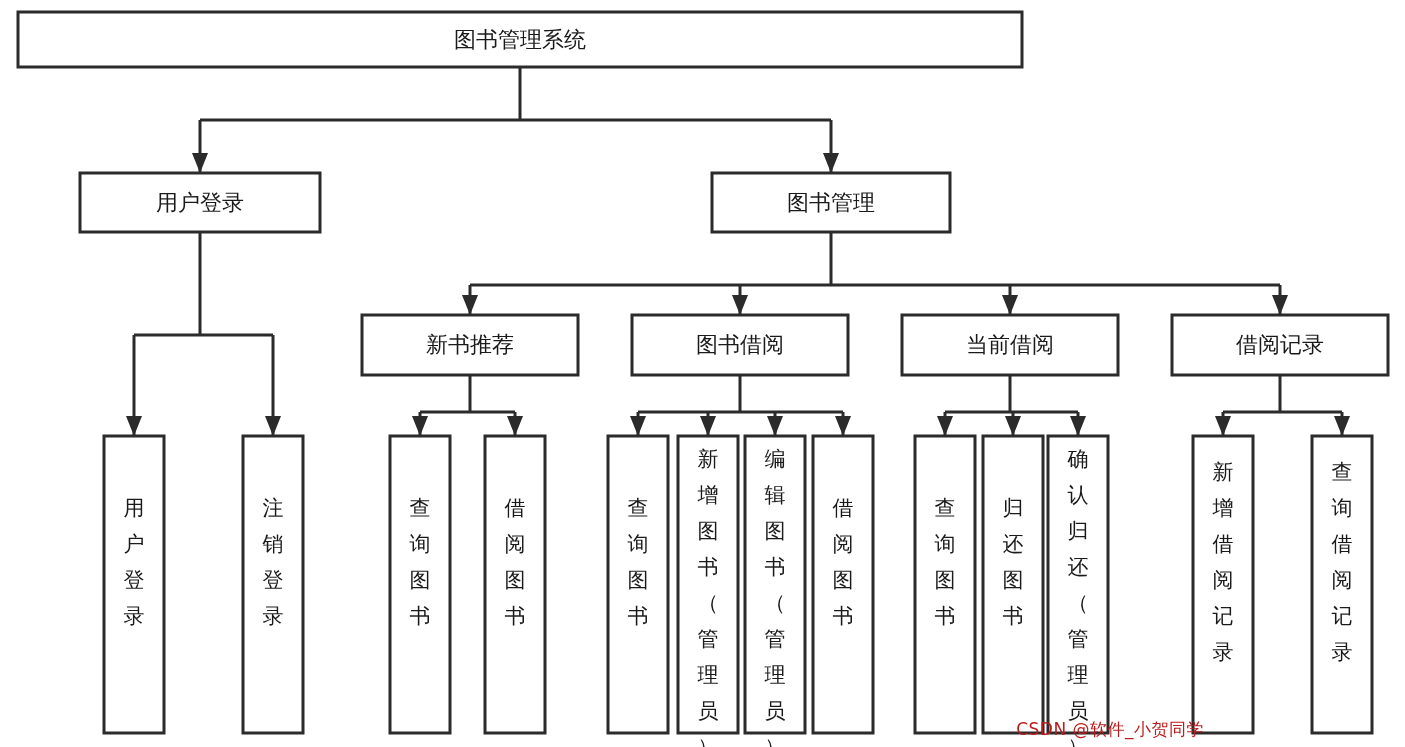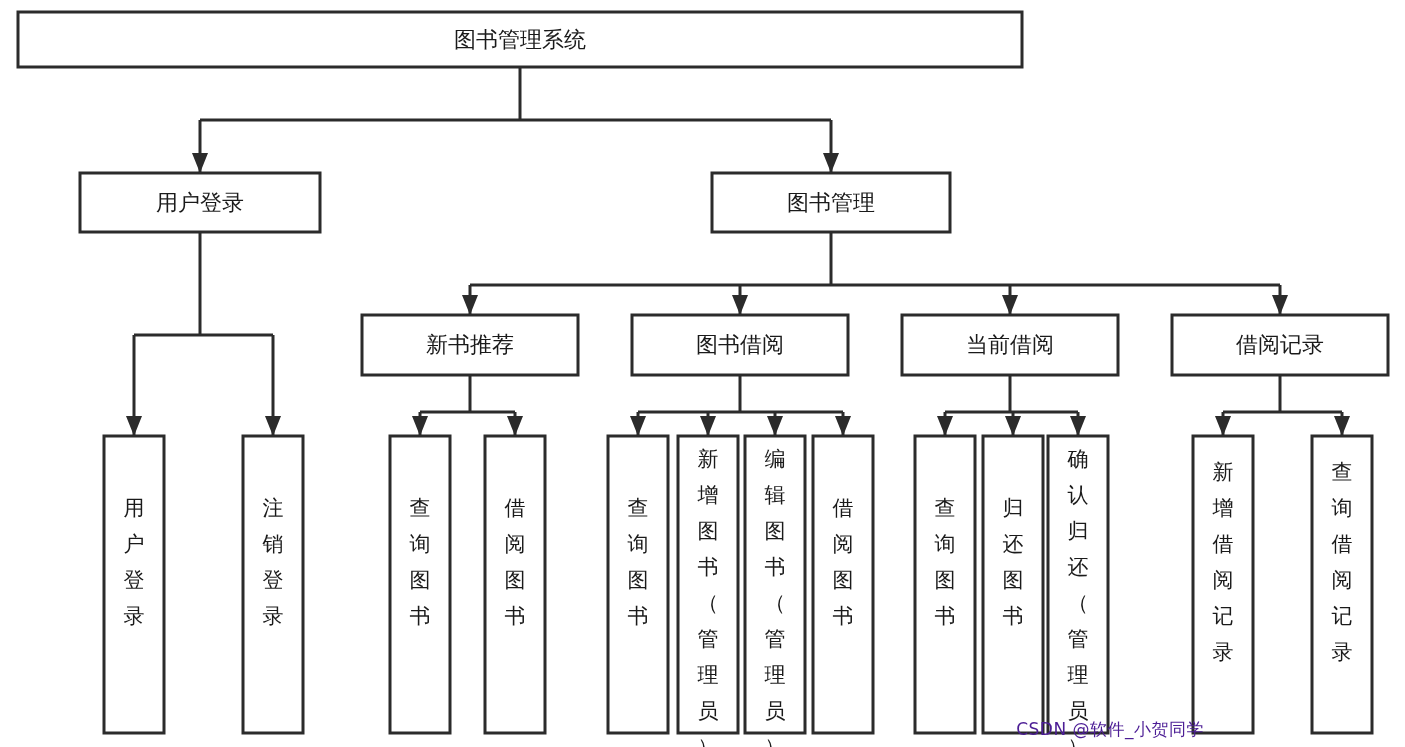--- a/index.html
+++ b/index.html
@@ -7,21 +7,21 @@
        font-family:"DejaVu Sans","Liberation Sans",sans-serif;}
   #diagram-root{position:relative;width:1214px;height:747px;background:#ffffff;}
   svg#tree{position:absolute;left:0;top:0;width:1405px;height:747px;}
   .node-box{fill:#ffffff;stroke:#2b2b2b;stroke-width:3;}
   .edge{stroke:#2b2b2b;stroke-width:3;fill:none;stroke-linecap:butt;}
   .arrowhead{fill:#2b2b2b;stroke:none;}
   .node-label{fill:#1a1a1a;font-family:"DejaVu Sans","Liberation Sans",sans-serif;
               font-size:22px;text-anchor:middle;dominant-baseline:middle;}
   .leaf-label{fill:#1a1a1a;font-family:"DejaVu Sans","Liberation Sans",sans-serif;
               font-size:21px;text-anchor:middle;}
-  .watermark{position:absolute;right:10px;bottom:6px;color:#4c1d95;
+  .watermark{position:absolute;right:10px;bottom:6px;color:#b91c1c;
              font-size:17px;font-family:"DejaVu Sans","Liberation Sans",sans-serif;
              white-space:nowrap;letter-spacing:0.5px;}
 </style>
 </head>
 <body>
 
 <div id="diagram-root">
   <svg id="tree" viewBox="0 0 1405 747" xmlns="http://www.w3.org/2000/svg">
       <g>
         <path d="M 520 67 L 520 120" class="edge"></path>

